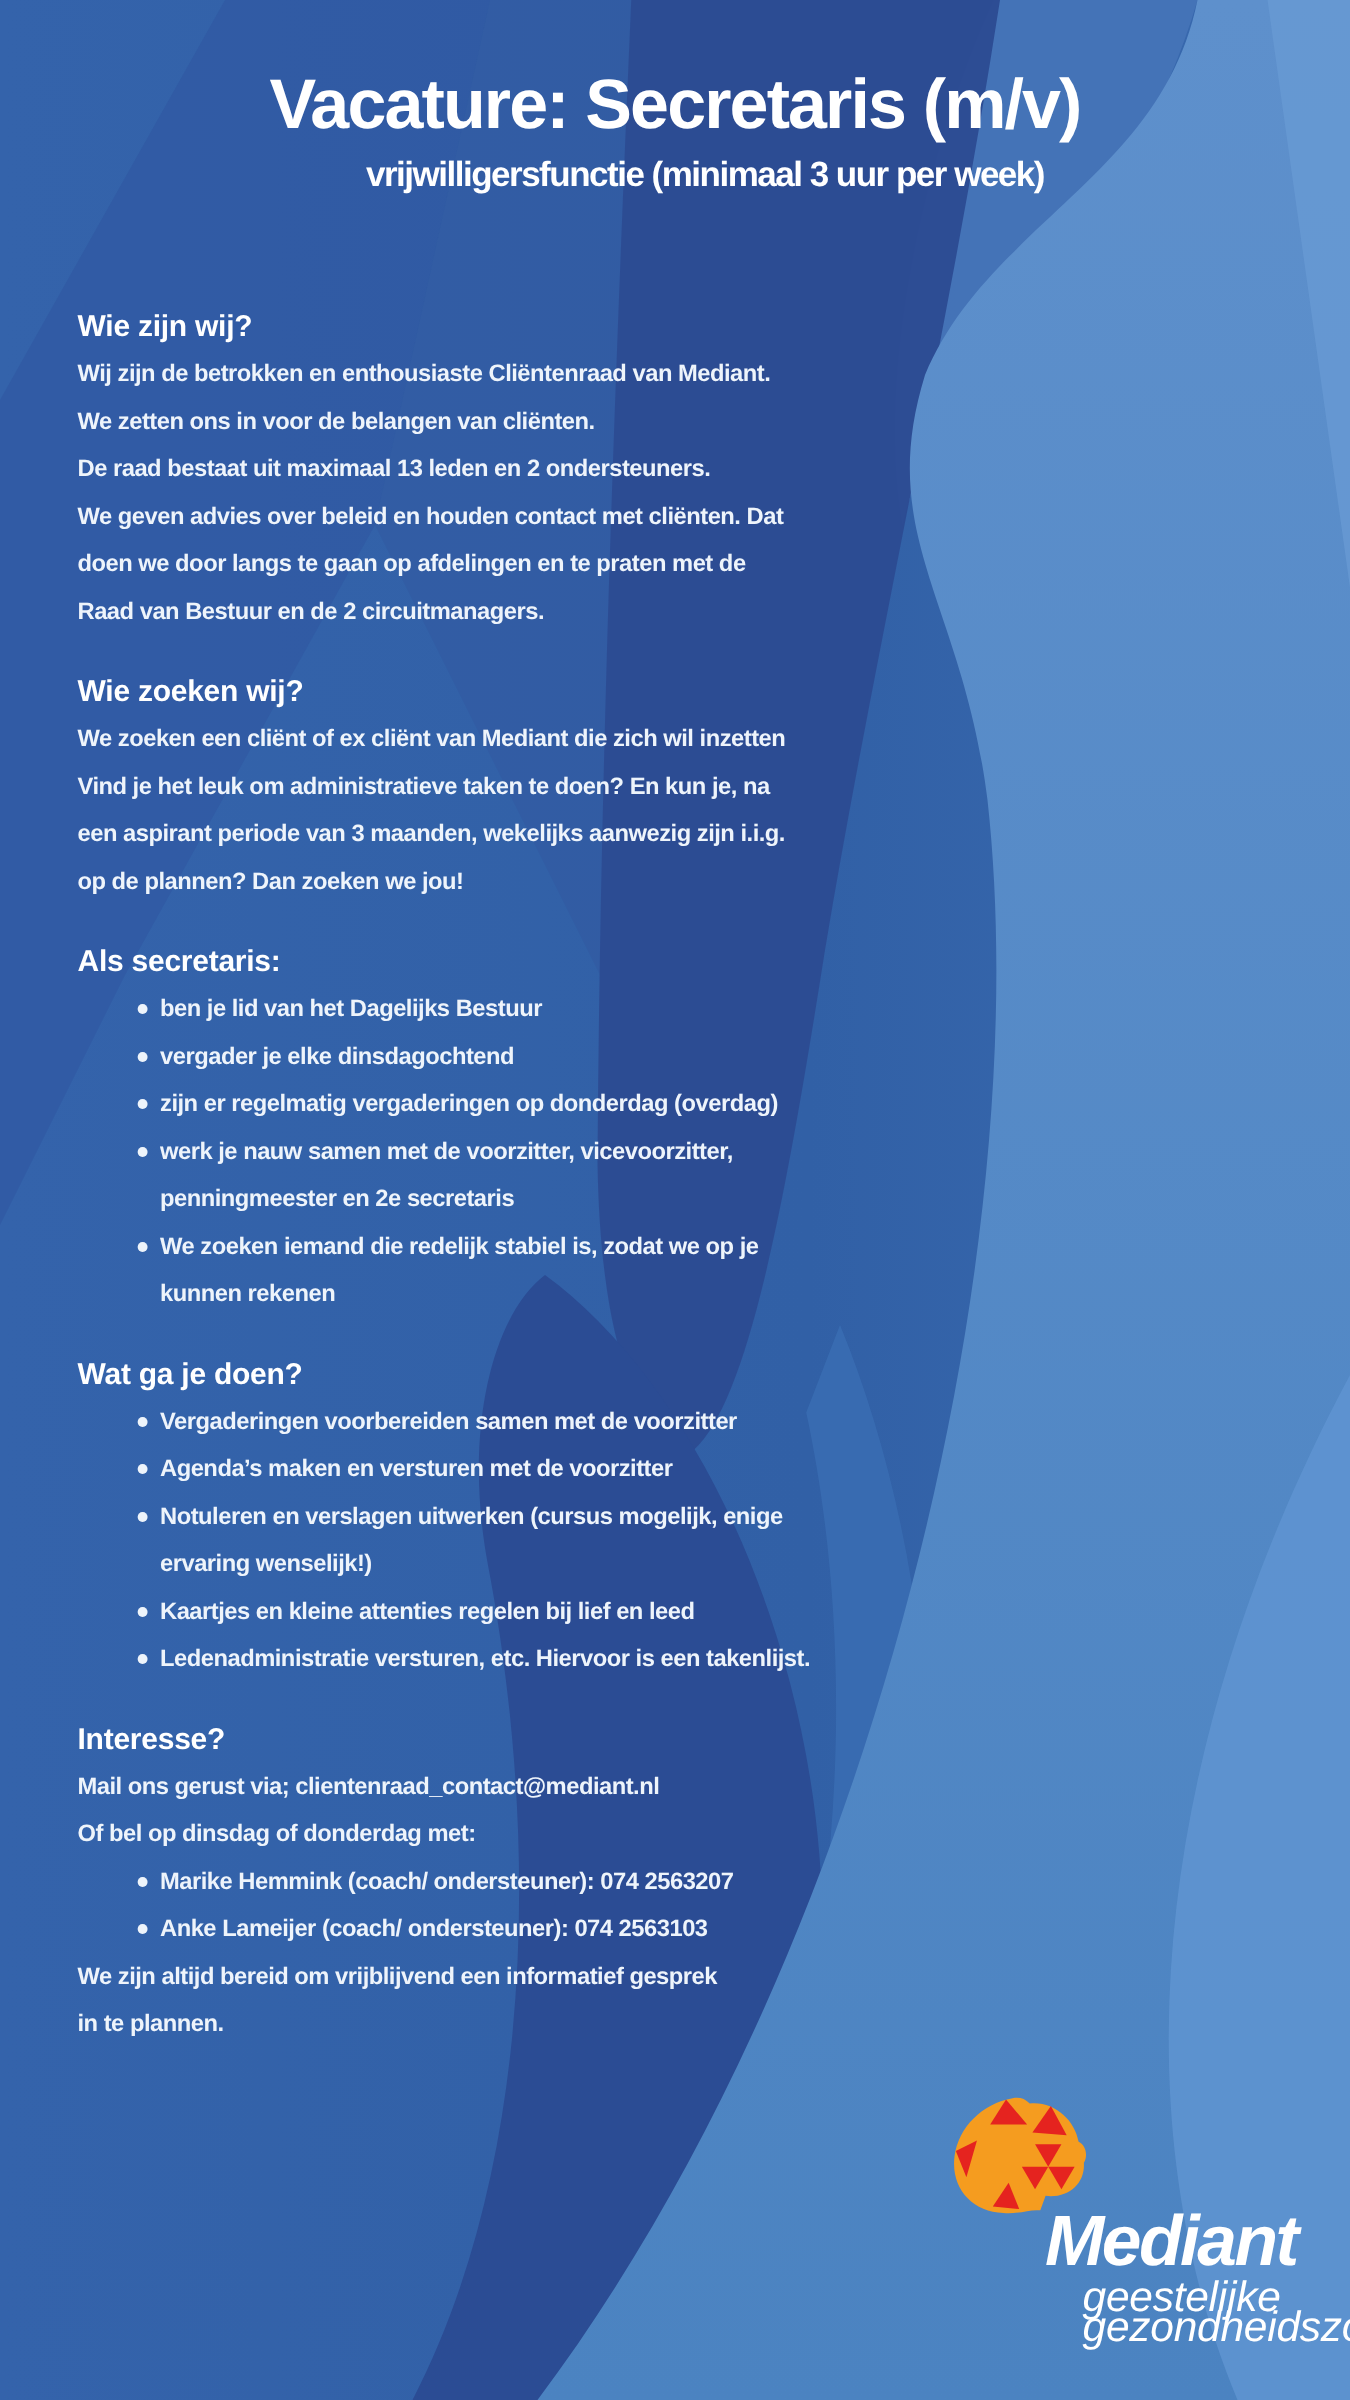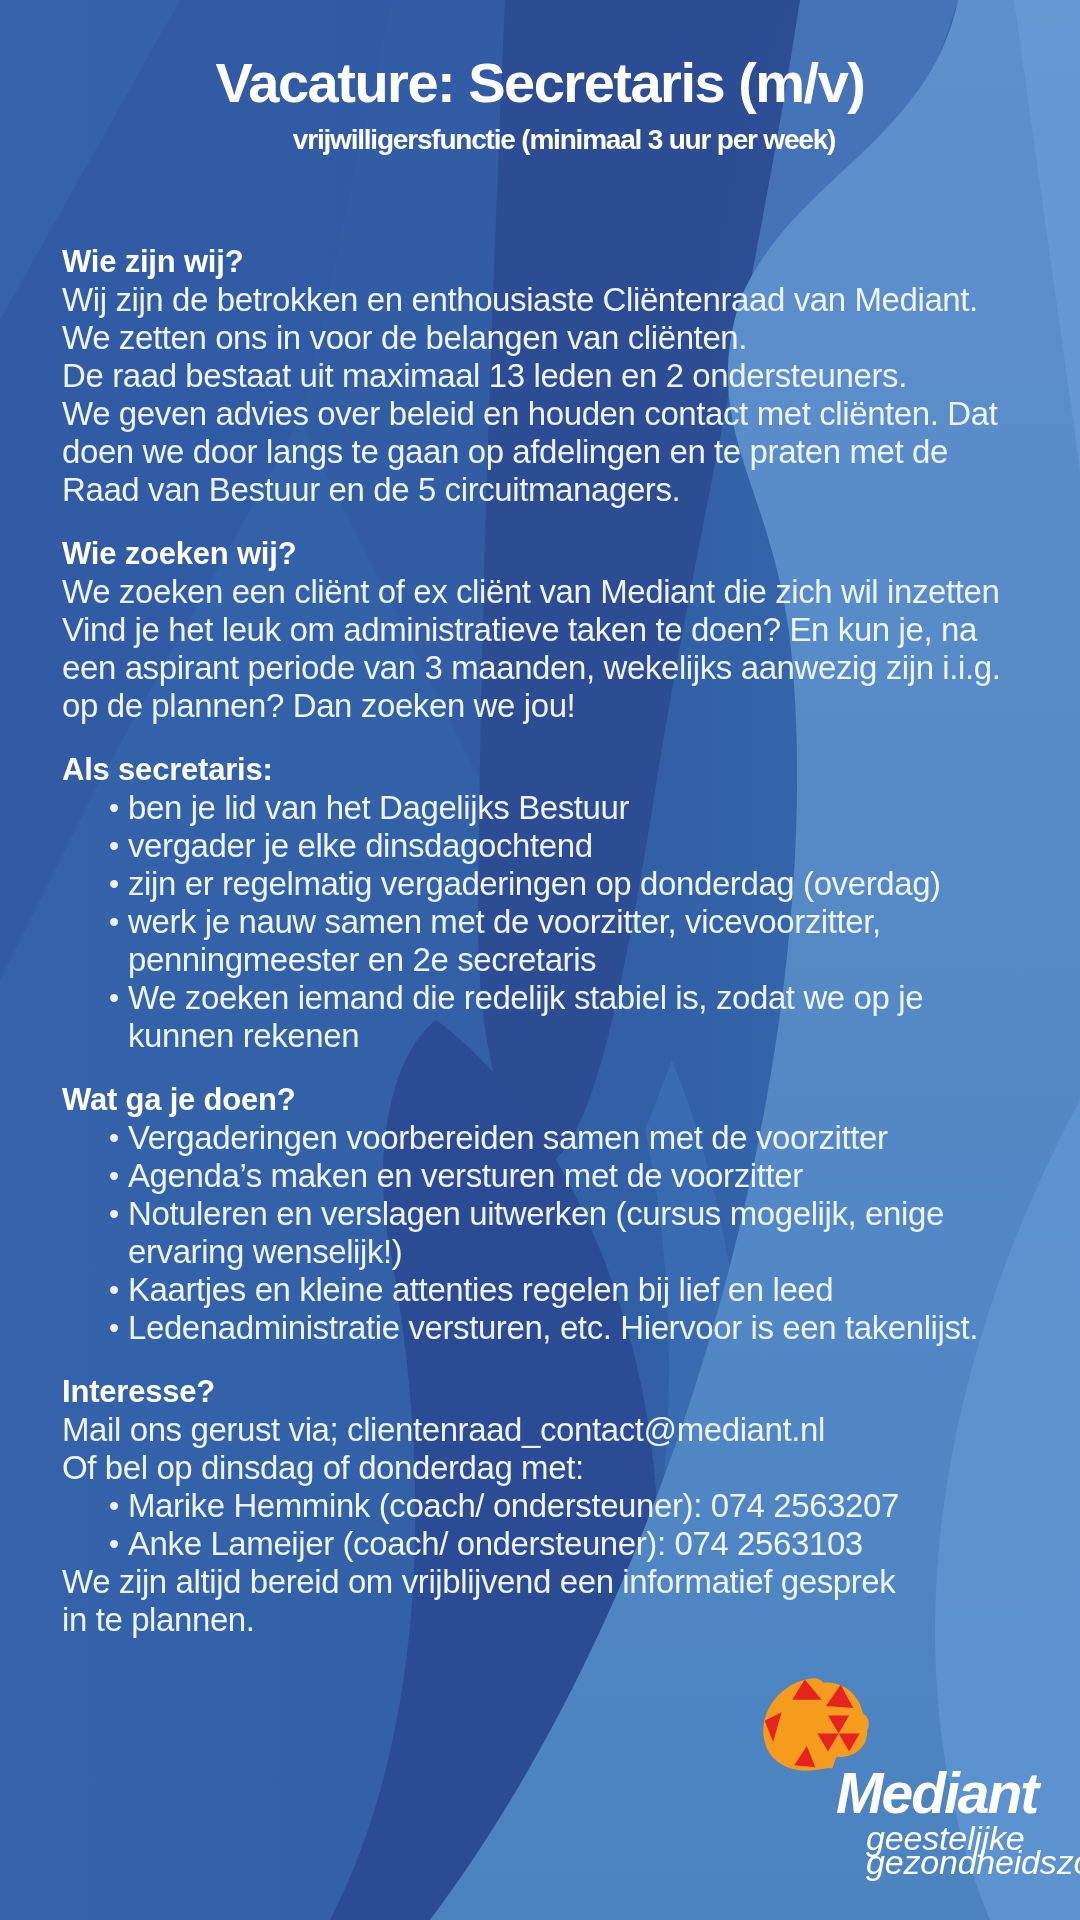--- a/index.html
+++ b/index.html
@@ -14,22 +14,22 @@
   .title{
     position:absolute;top:50px;left:0;width:100%;text-align:center;
     font-size:56px;font-weight:700;color:#ffffff;letter-spacing:-1.5px;
   }
   .subtitle{
     position:absolute;top:124px;left:0;width:100%;text-align:center;
     font-size:28px;font-weight:700;color:#ffffff;letter-spacing:-1.2px;padding-left:24px;
   }
   .sections{position:absolute;top:243px;left:62px;right:36px;}
   .section{margin-bottom:26px;}
-  .sec-heading{font-size:31px;line-height:38px;font-weight:700;color:#ffffff;letter-spacing:-0.2px;}
-  .line{font-size:33px;line-height:38px;font-weight:400;color:#eef4fb;letter-spacing:-0.4px;}
+  .sec-heading{font-size:24px;line-height:38px;font-weight:700;color:#ffffff;letter-spacing:-0.2px;}
+  .line{font-size:19px;line-height:38px;font-weight:700;color:#eef4fb;letter-spacing:-0.4px;}
   .bullet{display:flex;align-items:flex-start;}
   .dot{flex:0 0 28px;margin-left:38px;text-align:center;font-size:29px;line-height:38px;color:#eef4fb;}
   .bullet-lines{flex:1 1 auto;}
   .logo{position:absolute;left:0;top:0;width:100%;height:100%;pointer-events:none;border-radius:12px;}
   .brain{position:absolute;left:752px;top:1672px;width:132px;height:106px;}
   .wordmark{
     position:absolute;left:836px;top:1760px;
     font-size:57px;font-weight:700;font-style:italic;color:#ffffff;letter-spacing:-2px;
   }
   .tagline{
@@ -72,21 +72,21 @@
     <div class="subtitle">vrijwilligersfunctie (minimaal 3 uur per week)</div>
 
     <div class="sections">
         <div class="section">
           <div class="sec-heading">Wie zijn wij?</div>
           <div class="line">Wij zijn de betrokken en enthousiaste Cliëntenraad van Mediant.</div>
           <div class="line">We zetten ons in voor de belangen van cliënten.</div>
           <div class="line">De raad bestaat uit maximaal 13 leden en 2 ondersteuners.</div>
           <div class="line">We geven advies over beleid en houden contact met cliënten. Dat</div>
           <div class="line">doen we door langs te gaan op afdelingen en te praten met de</div>
-          <div class="line">Raad van Bestuur en de 5 circuitmanagers.</div>
+          <div class="line">Raad van Bestuur en de 2 circuitmanagers.</div>
         </div>
         <div class="section">
           <div class="sec-heading">Wie zoeken wij?</div>
           <div class="line">We zoeken een cliënt of ex cliënt van Mediant die zich wil inzetten</div>
           <div class="line">Vind je het leuk om administratieve taken te doen? En kun je, na</div>
           <div class="line">een aspirant periode van 3 maanden, wekelijks aanwezig zijn i.i.g.</div>
           <div class="line">op de plannen? Dan zoeken we jou!</div>
         </div>
         <div class="section">
           <div class="sec-heading">Als secretaris:</div>

